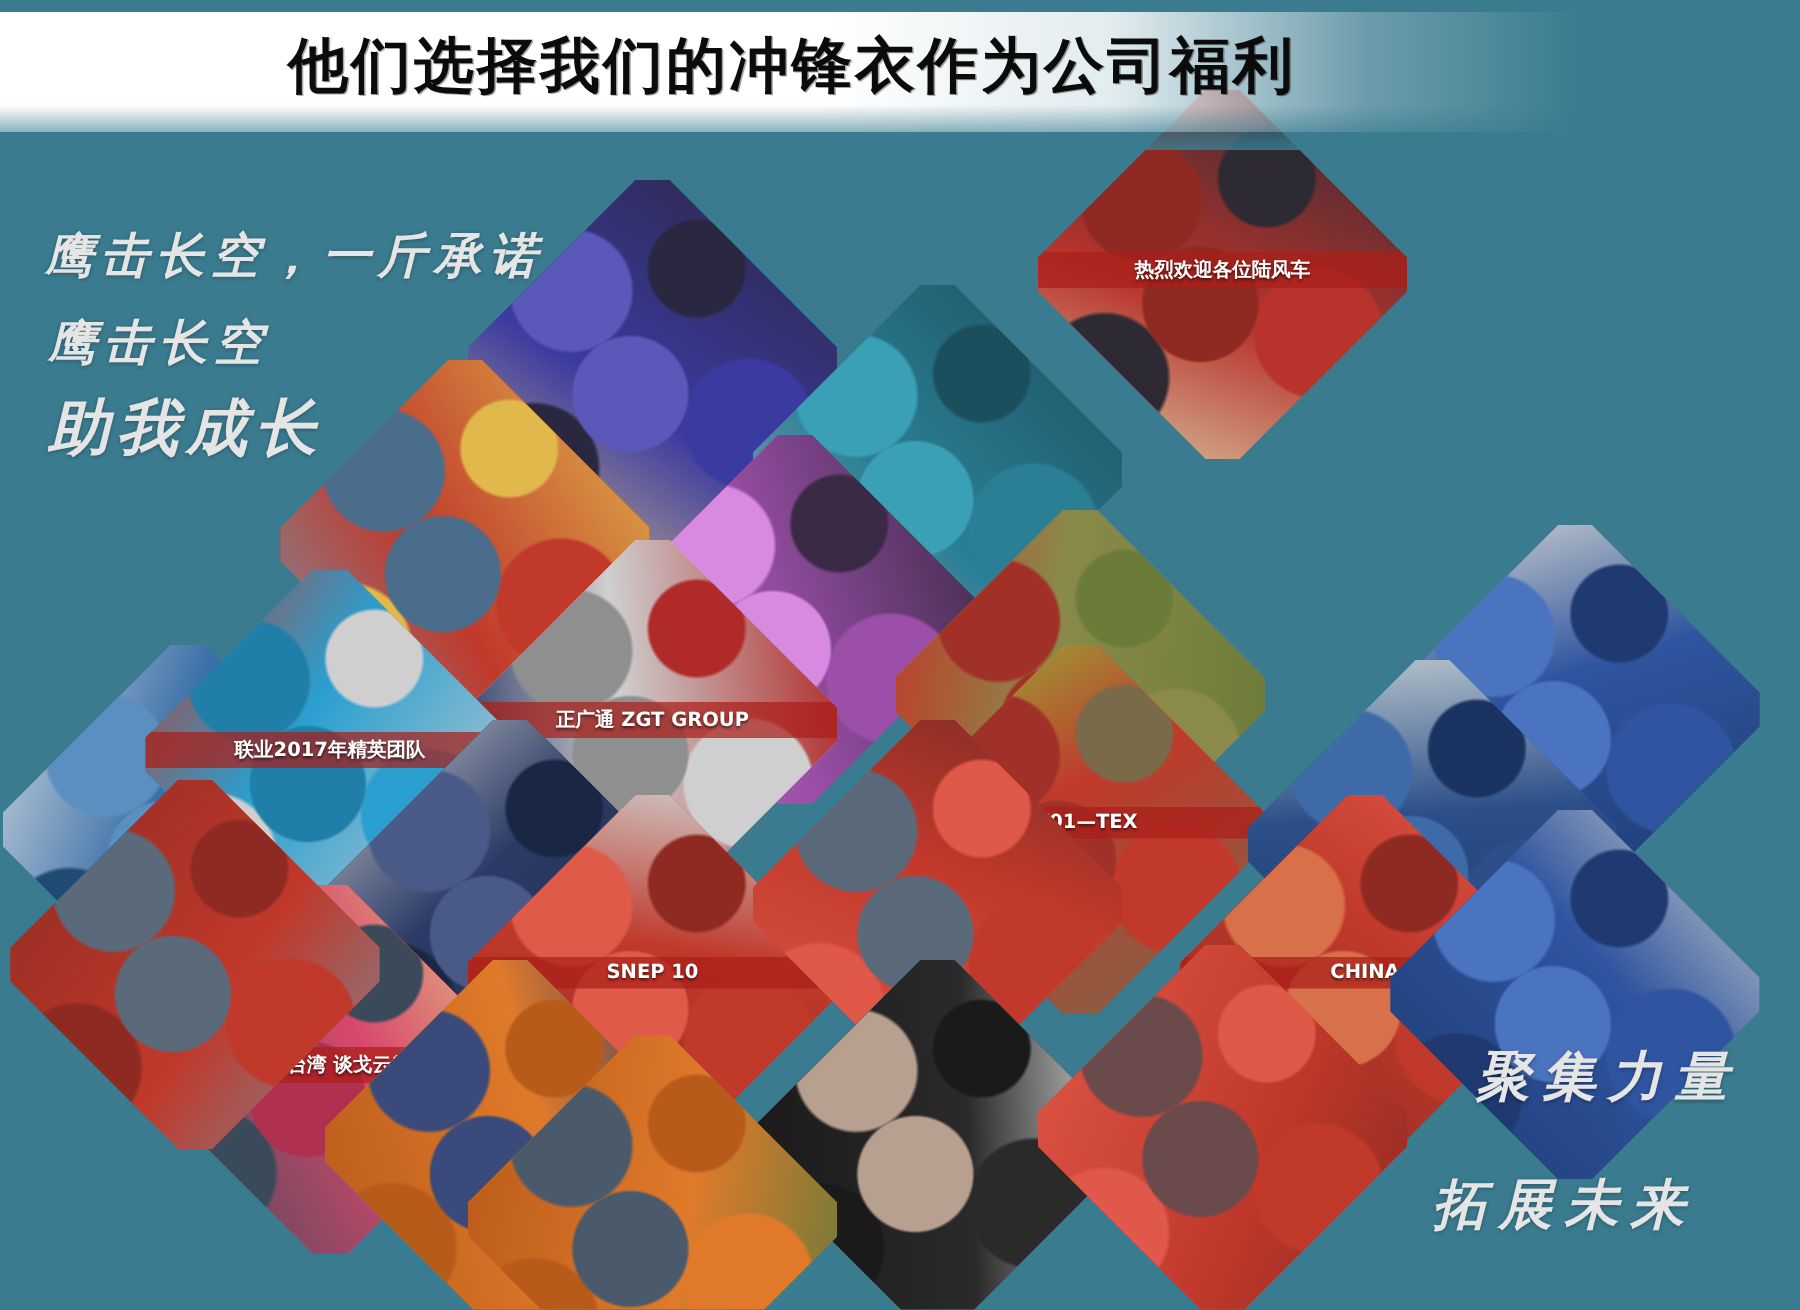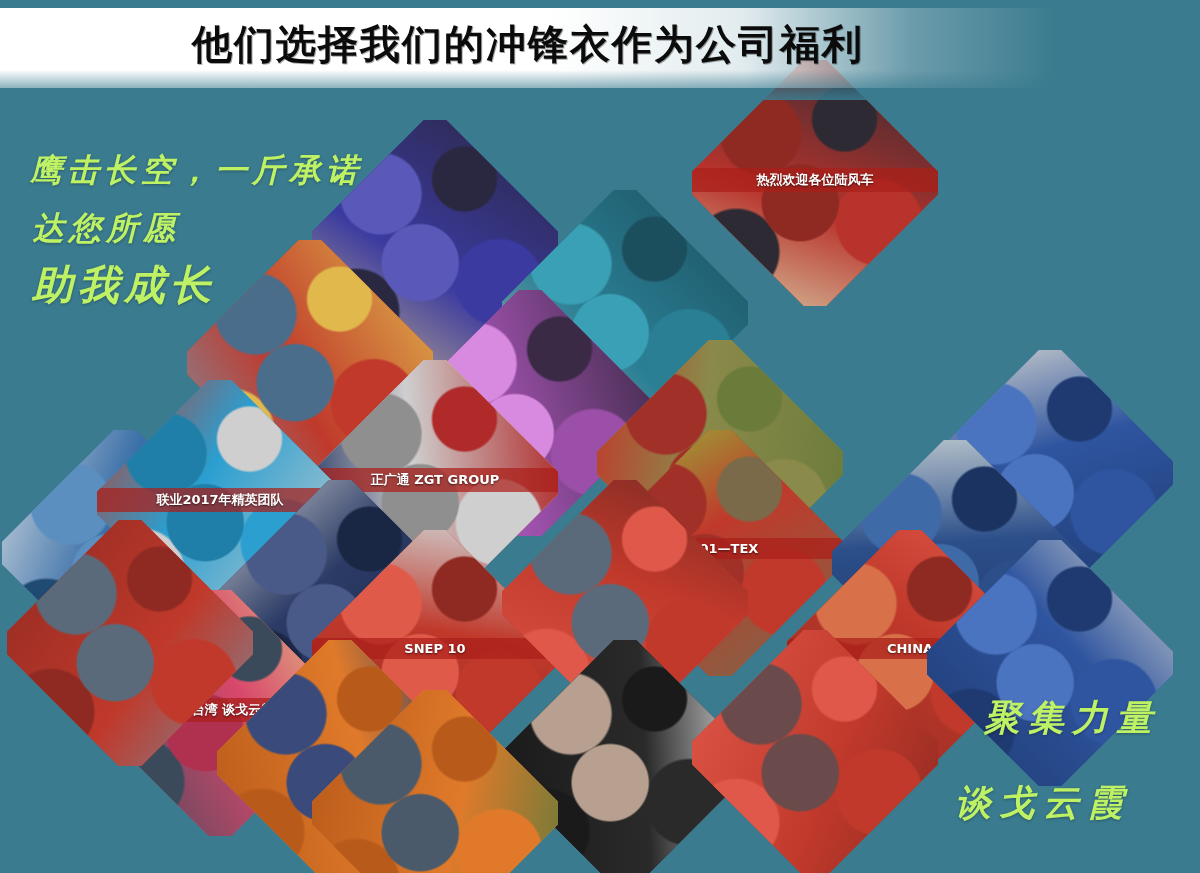--- a/index.html
+++ b/index.html
@@ -51,21 +51,21 @@
     background-size:cover;background-position:center;
   }
   .tile .inner{
     position:absolute;left:-28px;top:-28px;width:246px;height:246px;
     transform:rotate(-45deg);
     background-size:cover;background-position:center;
   }
 
   
   .brush{
-    position:absolute;color:#bef264;
+    position:absolute;color:#e5e5e5;
     font-family:Liberation Serif, serif;
     font-weight:bold;
     font-style:italic;
     letter-spacing:5px;
     text-shadow:0 1px 3px rgba(0,0,0,.30);
     white-space:nowrap;
     line-height:1;
     text-align:center;
   }
   #slogan-l1{left:30px;top:154px;font-size:32px;}
@@ -166,19 +166,19 @@
     </div>
 
   <div id="banner">
     <div class="fade-top"></div>
     <div class="band"></div>
     <div class="fade-bot"></div>
     <div id="title">他们选择我们的冲锋衣作为公司福利</div>
   </div>
 
   <div class="brush" id="slogan-l1">鹰击长空，一斤承诺</div>
-  <div class="brush" id="slogan-l2">达您所愿</div>
+  <div class="brush" id="slogan-l2">鹰击长空</div>
   <div class="brush" id="slogan-l3">助我成长</div>
 
   <div class="brush" id="slogan-r1">聚集力量</div>
-  <div class="brush" id="slogan-r2">谈戈云霞</div>
+  <div class="brush" id="slogan-r2">拓展未来</div>
 
 </div>
 
 </body></html>

